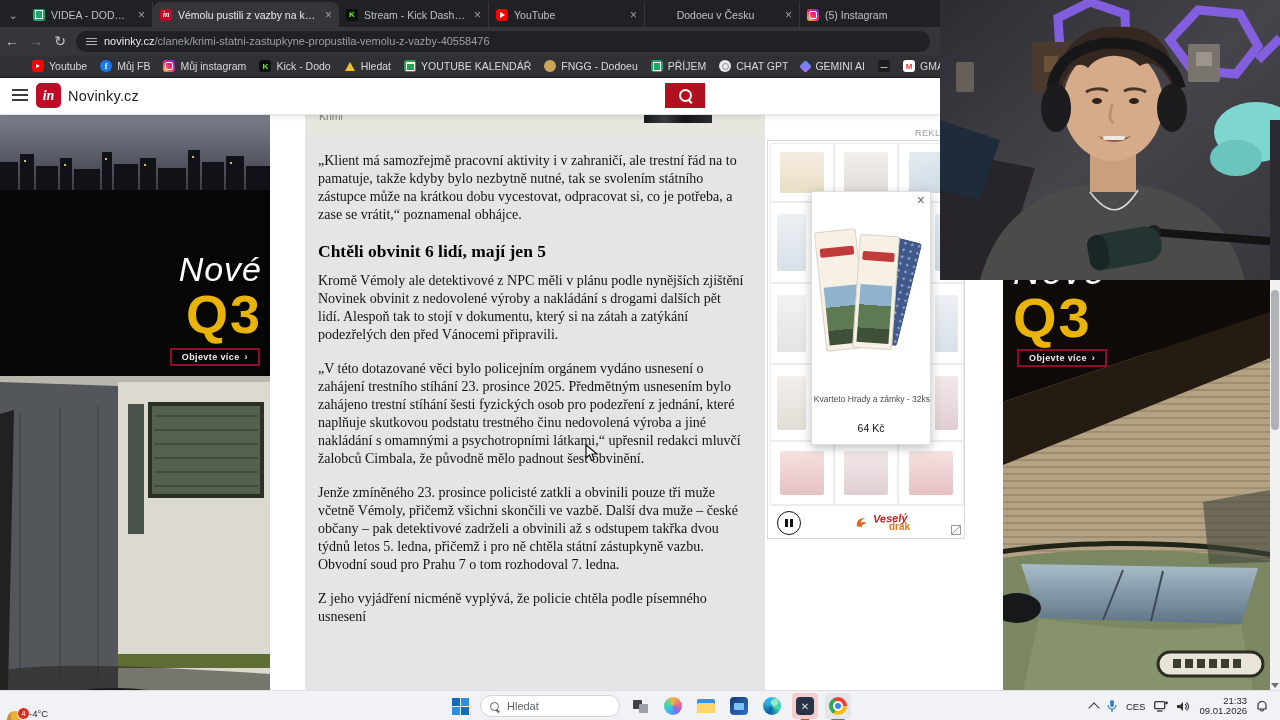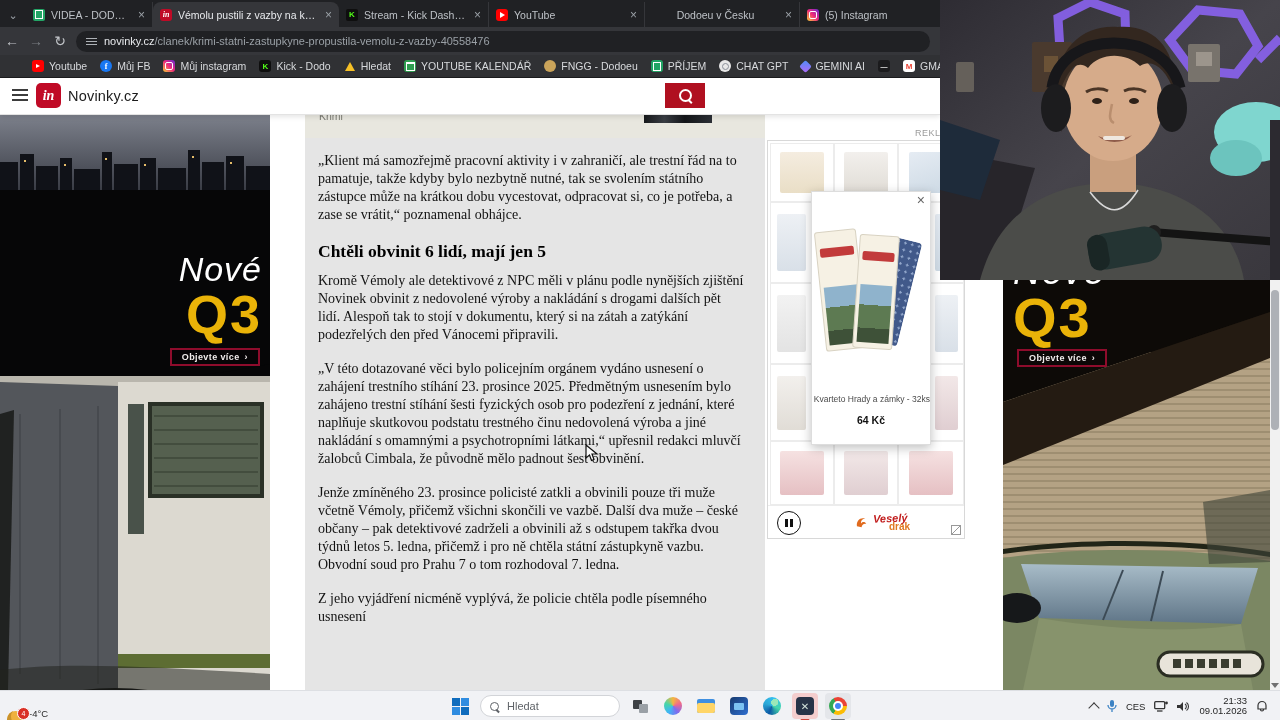--- a/index.html
+++ b/index.html
@@ -97,21 +97,21 @@
   .popclose{position:absolute;right:5px;top:1px;font-size:14px;color:#666;line-height:14px;}
   .cardwrap{position:absolute;left:0;top:30px;width:118px;height:160px;}
   .cardback{position:absolute;left:64px;top:16px;width:34px;height:106px;background:#41598a;border-radius:4px;transform:rotate(14deg);
     background-image:radial-gradient(#93a8cc 1px,transparent 1.2px);background-size:7px 7px;}
   .card{position:absolute;width:40px;height:118px;background:#f6f1e4;border:1px solid #d8d2c2;border-radius:3px;}
   .card .strip{position:absolute;left:3px;top:16px;right:3px;height:9px;background:#c23b3b;border-radius:2px;}
   .card .photo{position:absolute;left:3px;bottom:5px;right:3px;height:58px;background:linear-gradient(180deg,#8fb3cc 0 35%,#5d7a52 35% 75%,#3e5138 75%);}
   .card1{left:8px;top:8px;transform:rotate(-6deg);}
   .card2{left:44px;top:13px;transform:rotate(4deg);width:38px;height:112px;}
   .popcap{position:absolute;left:0;top:202px;width:100%;text-align:right;font-size:8.5px;color:#4a4a4a;}
-  .popprice{position:absolute;left:0;top:222px;width:100%;text-align:center;font-size:10.5px;font-weight:bold;color:#111;}
+  .popprice{position:absolute;left:0;top:230px;width:100%;text-align:center;font-size:10.5px;font-weight:normal;color:#111;}
   .panelbar{position:absolute;left:0;top:364px;width:196px;height:33px;border-top:1px solid #ececec;display:flex;align-items:center;}
   .pausebtn{width:22px;height:22px;border:1.6px solid #111;border-radius:50%;margin-left:9px;display:flex;align-items:center;justify-content:center;gap:2.5px;}
   .pausebtn i{display:block;width:2.5px;height:8px;background:#111;}
   .vdlogo{flex:1;display:flex;align-items:center;justify-content:center;gap:3px;}
   .vdragon{width:15px;height:13px;}
   .vdtext{line-height:9px;}
   .vd1{color:#c21f1f;font-weight:bold;font-style:italic;font-size:11px;display:block;transform:rotate(-2deg);}
   .vd2{color:#e07820;font-weight:bold;font-size:10px;display:block;margin-left:16px;margin-top:-1px;}
   .expandico{position:absolute;right:3px;bottom:3px;width:8px;height:8px;border:1px solid #999;background:linear-gradient(135deg,transparent 45%,#999 45% 55%,transparent 55%);}
 

